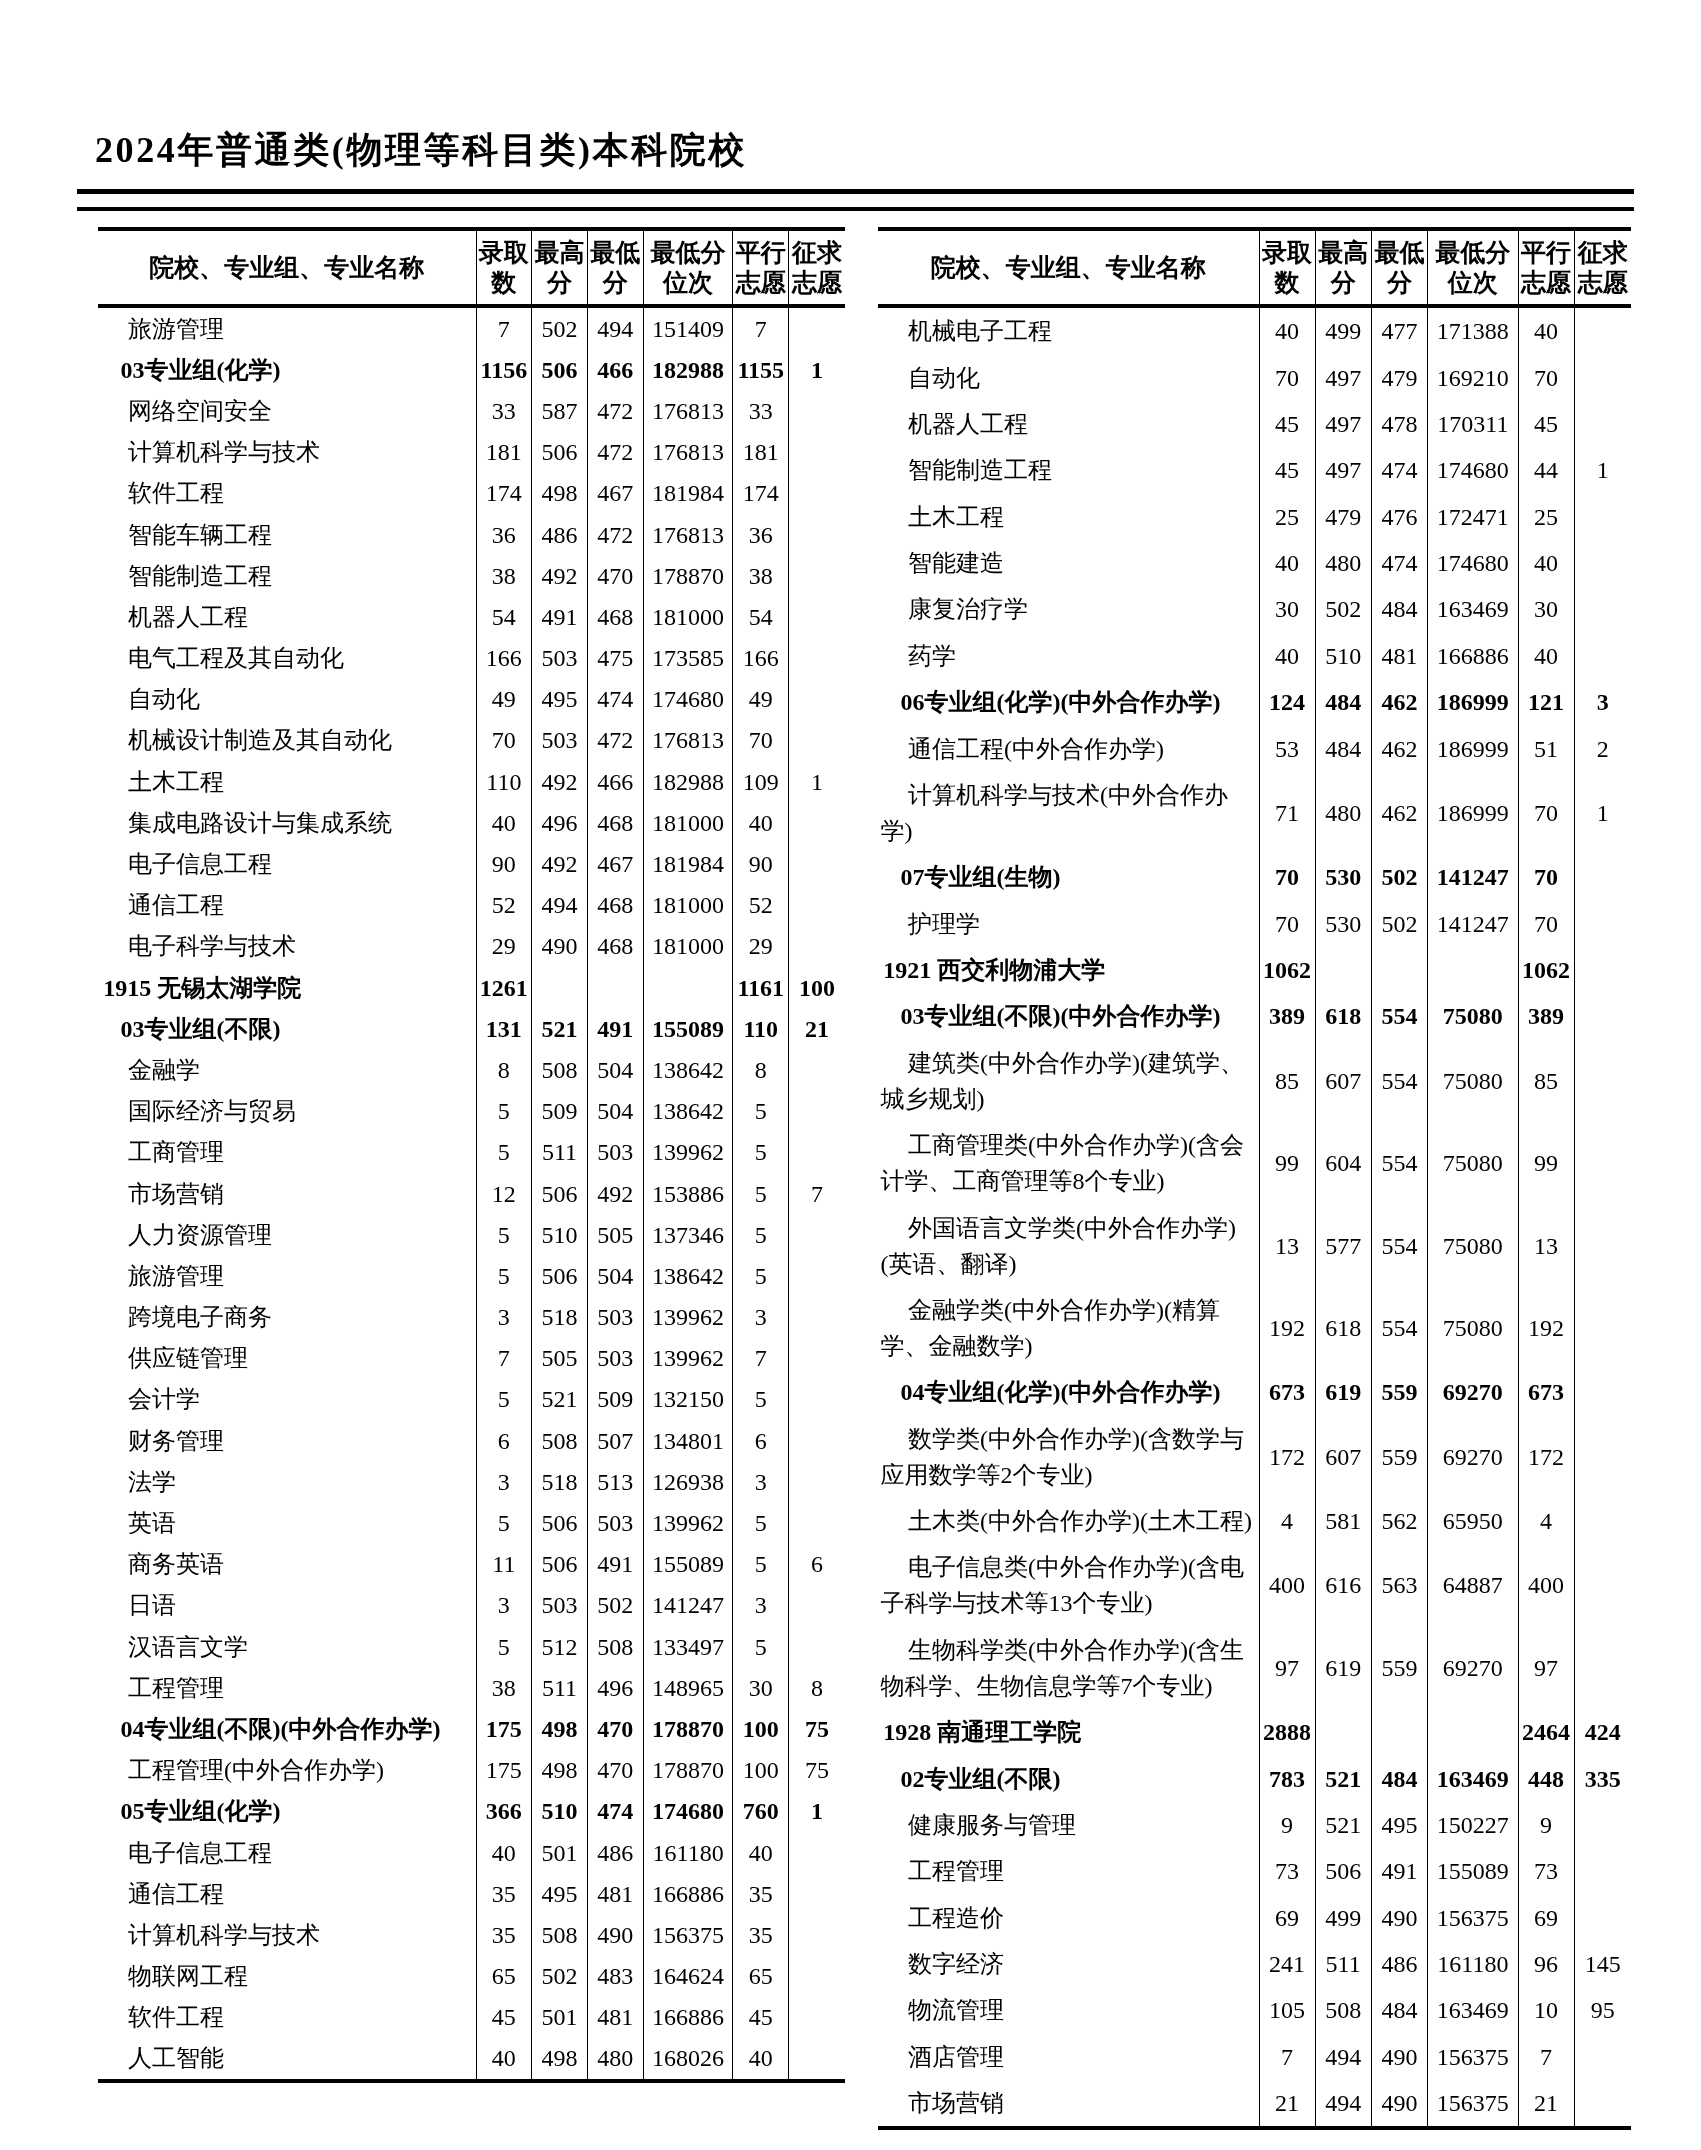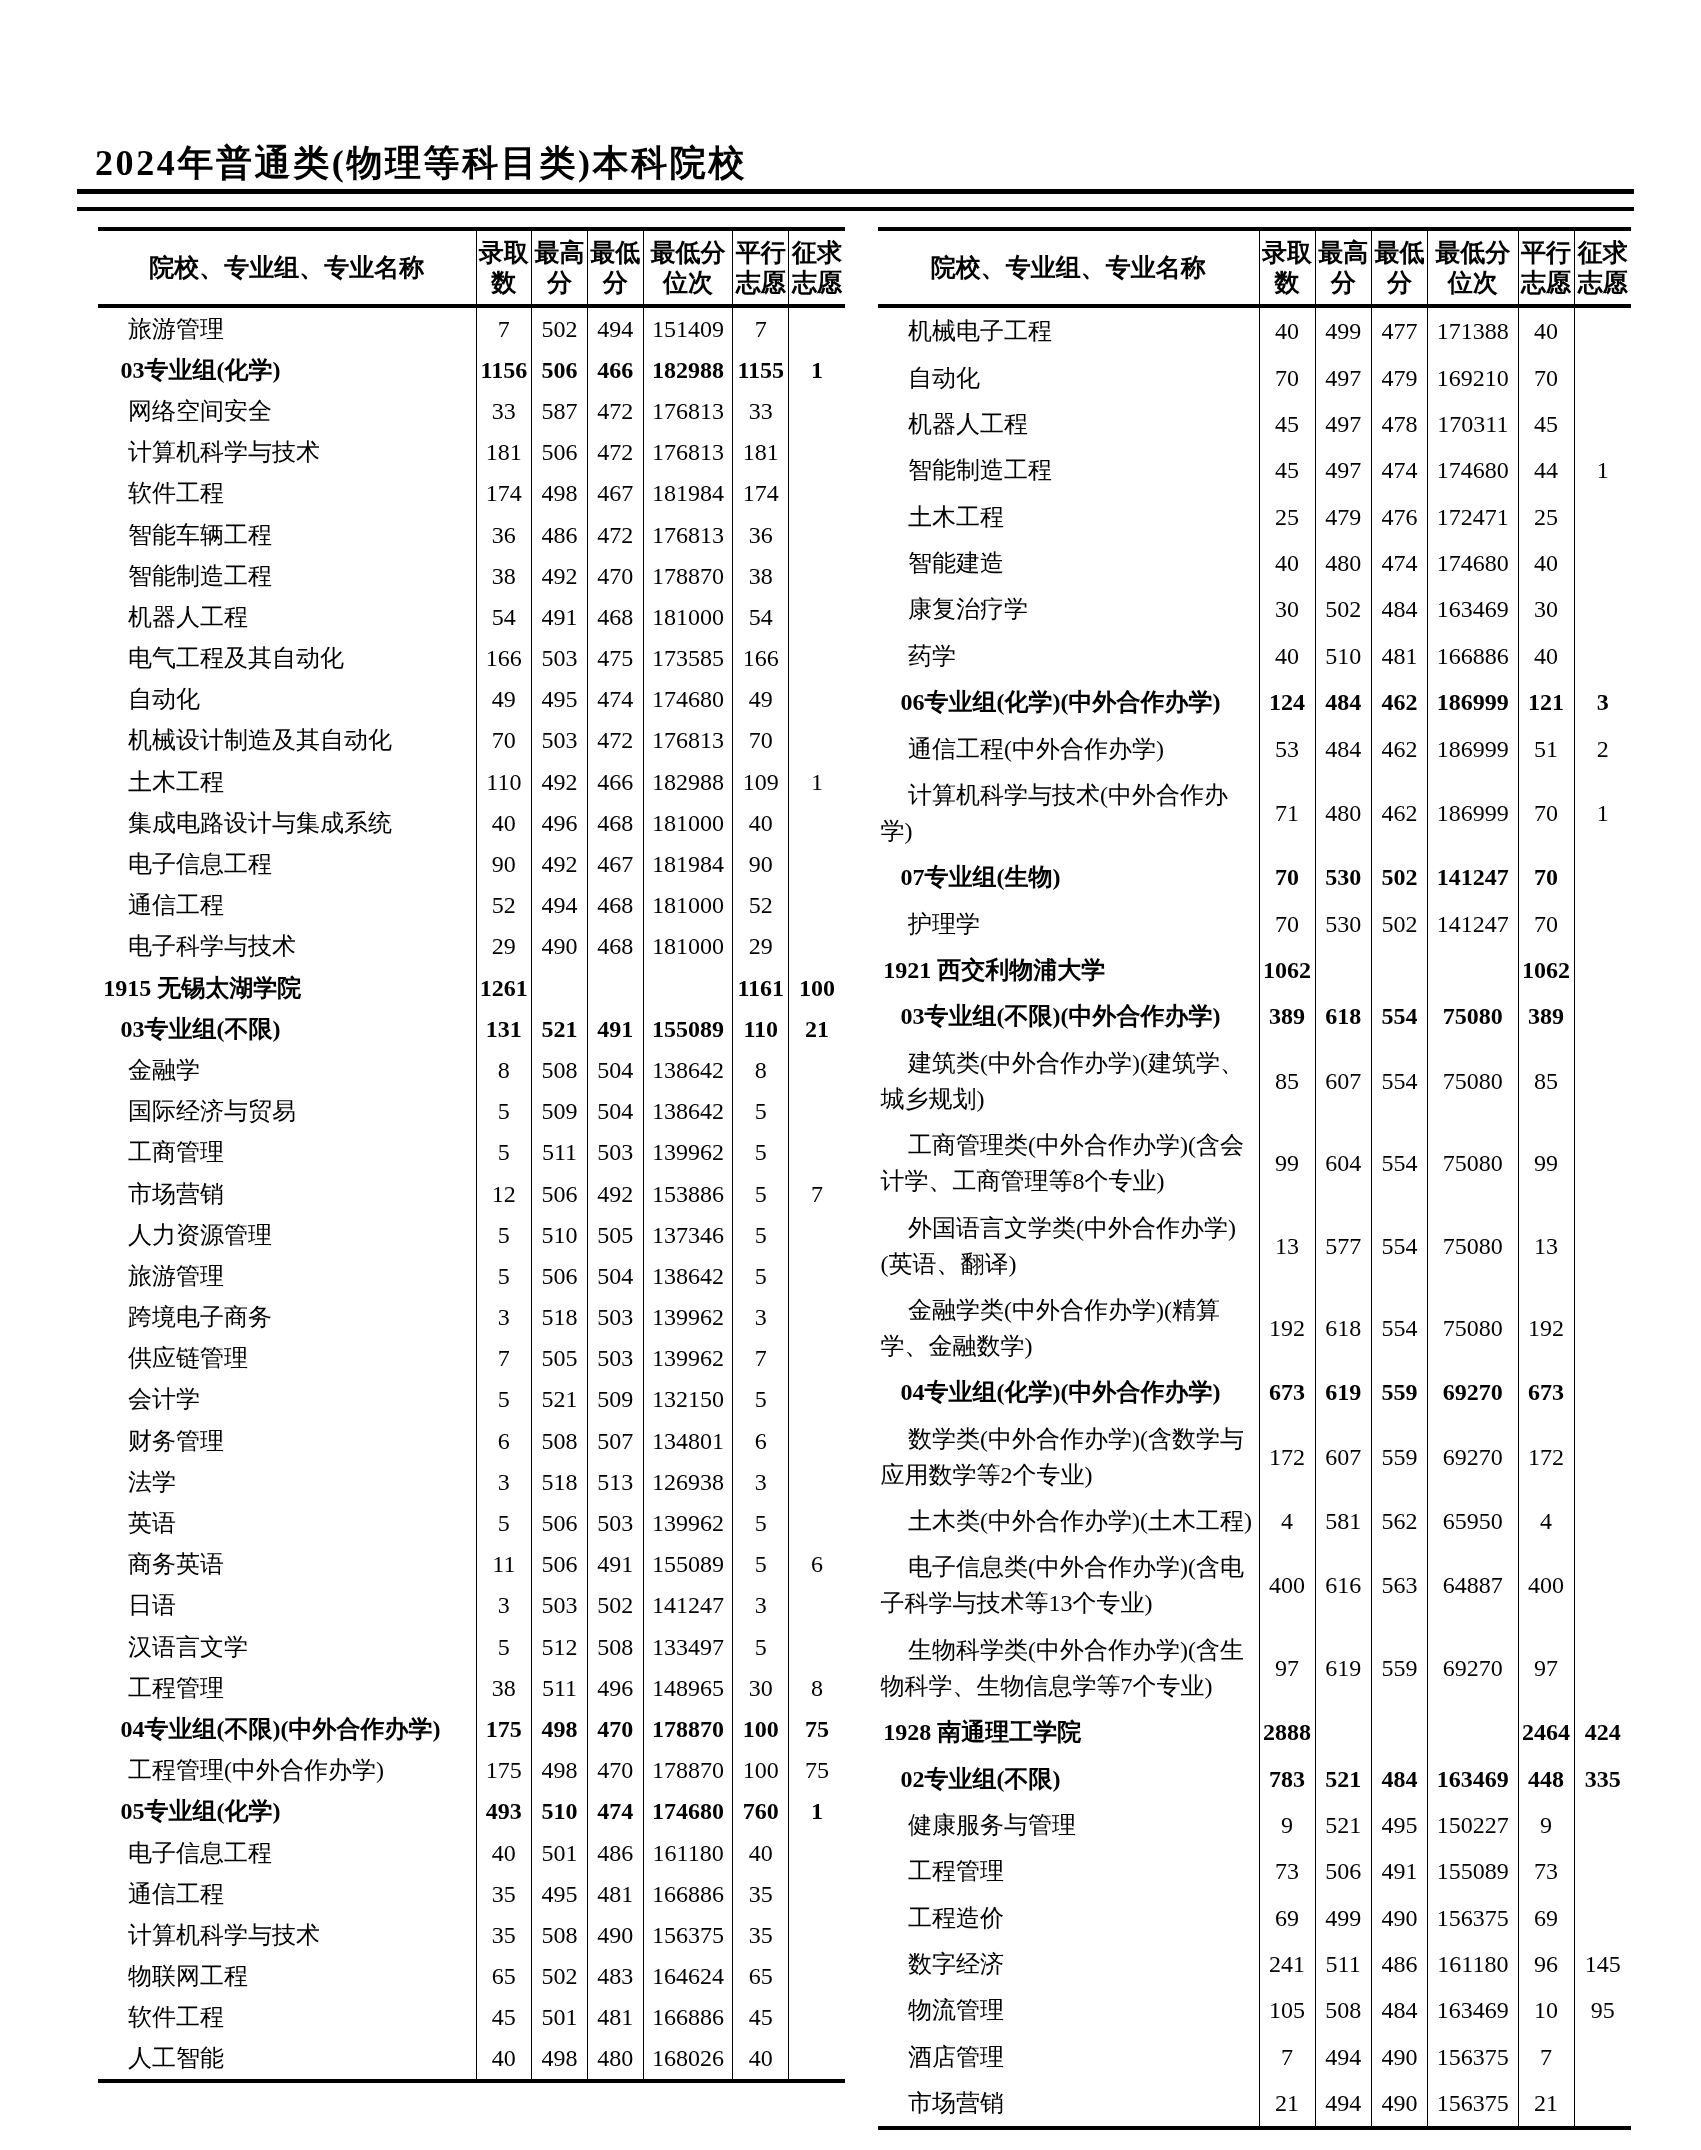--- a/index.html
+++ b/index.html
@@ -1,21 +1,21 @@
 <!DOCTYPE html>
 <html style="font-size:6.9px"><head>
 <meta charset="utf-8">
 <style>
   html,body { margin:0; padding:0; background:#ffffff; }
   .page {
     position:relative; width:1701px; height:2529px; background:#ffffff;
     font-family:"Liberation Serif","DejaVu Serif",serif; color:#000;
   }
   .page-title {
-    position:absolute; left:95px; top:139px;
+    position:absolute; left:95px; top:126px;
     font-size:36px; font-weight:bold; letter-spacing:2.6px; white-space:nowrap;
   }
   .rule { position:absolute; left:77px; width:1557px; background:#000; }
   .rule1 { top:189px; height:5.2px; }
   .rule2 { top:207px; height:4.3px; }
   .col { position:absolute; top:227px; }
   .col-left  { left:98px;  width:747px; }
   .col-right { left:878px; width:753px; }
   table.tbl {
     width:100%; border-collapse:collapse; table-layout:fixed;
@@ -391,21 +391,21 @@
             <td class="c-name">工程管理(中外合作办学)</td>
             <td class="c-num">175</td>
             <td class="c-num">498</td>
             <td class="c-num">470</td>
             <td class="c-num">178870</td>
             <td class="c-num">100</td>
             <td class="c-num">75</td>
           </tr>
           <tr class="row row-group">
             <td class="c-name">05专业组(化学)</td>
-            <td class="c-num">493</td>
+            <td class="c-num">366</td>
             <td class="c-num">510</td>
             <td class="c-num">474</td>
             <td class="c-num">174680</td>
             <td class="c-num">760</td>
             <td class="c-num">1</td>
           </tr>
           <tr class="row row-major">
             <td class="c-name">电子信息工程</td>
             <td class="c-num">40</td>
             <td class="c-num">501</td>

